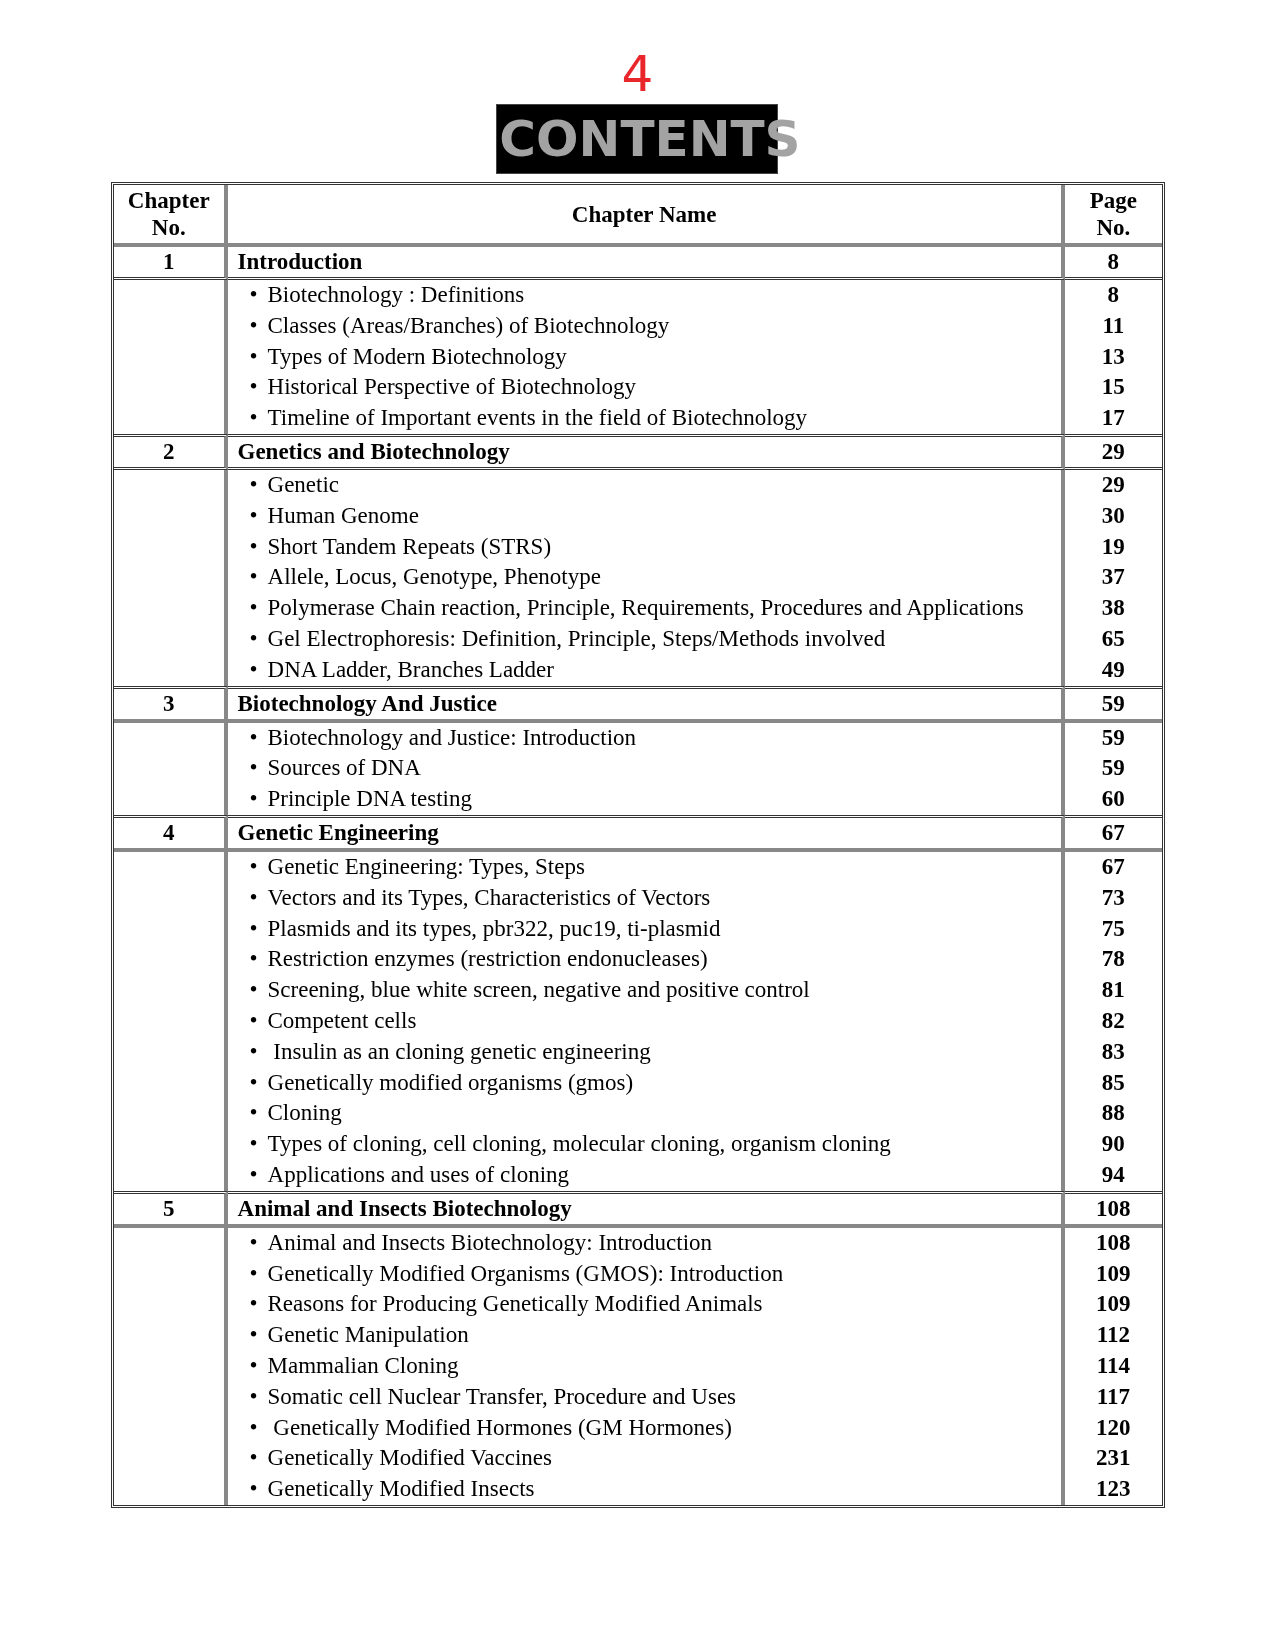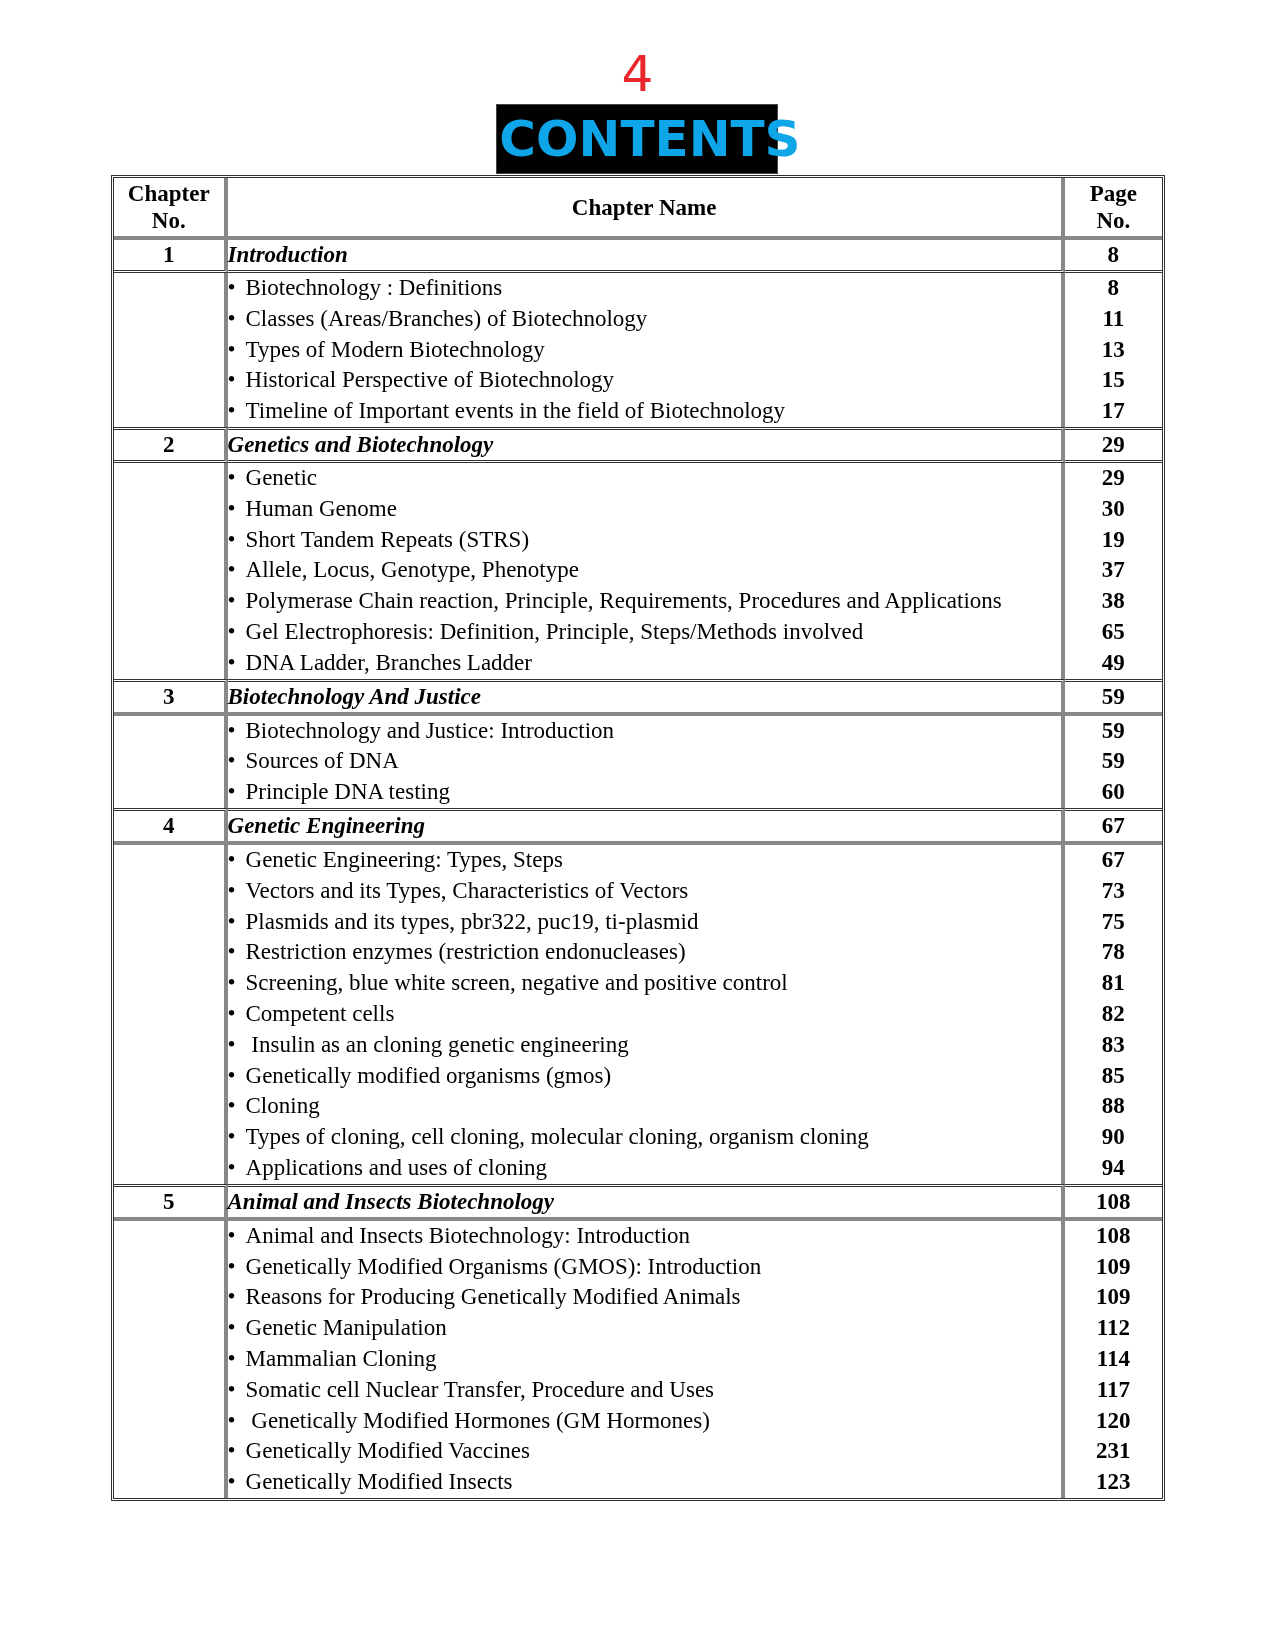--- a/index.html
+++ b/index.html
@@ -4,39 +4,39 @@
 <style>
   html, body { margin: 0; padding: 0; background: #ffffff; }
   body { width: 1275px; height: 1650px; position: relative; overflow: hidden;
          font-family: "Liberation Serif", "DejaVu Serif", serif; color: #000; }
   .page-num { position: absolute; left: 0; width: 1275px; top: 44px; text-align: center;
               font-family: "DejaVu Sans", "Liberation Sans", sans-serif; font-size: 50px;
               color: #e8262b; line-height: 60px; font-weight: normal; }
   .title-box { position: absolute; left: 496px; top: 104px; width: 282px; height: 70px;
                background: #000; display: flex; align-items: center; justify-content: center;
                box-sizing: border-box; border: 1px solid #444; }
-  .title-box span { color: #0ea5e9; font-family: "DejaVu Sans", "Liberation Sans", sans-serif;
+  .title-box span { color: #a3a3a3; font-family: "DejaVu Sans", "Liberation Sans", sans-serif;
                     font-weight: bold; font-size: 50px; letter-spacing: 0px; line-height: 1; margin-left: 26px; }
-  table.toc { position: absolute; left: 111px; top: 175px; width: 1054px;
+  table.toc { position: absolute; left: 111px; top: 182px; width: 1054px;
               border-collapse: separate; border-spacing: 0;
               border: 3px double #333; }
   table.toc td, table.toc th { padding: 0; vertical-align: middle; }
   col.c1 { width: 112px; } col.c2 { width: 826px; } col.c3 { width: 96px; }
   .hdr th { height: 58px; font-weight: bold; font-size: 23px; line-height: 27px; text-align: center;
             border-bottom: 4px solid #888; }
   .vline { border-right: 4px solid #888; }
   .chap td { height: 30px; font-weight: bold; font-size: 23px; }
   .chap .num { text-align: center; }
-  .chap .name { font-size: 23px; font-style: italic; }
+  .chap .name { padding-left: 10px; font-size: 23px; }
   .chap .pg { text-align: center; }
   .chap.top td { border-top: 3px double #333; }
   .chap td.b-dbl { border-bottom: 3px double #333; }
   .chap td.b-gray { border-bottom: 4px solid #888; }
   .items td { vertical-align: top; }
-  .item { height: 30.8px; line-height: 30.8px; font-size: 23px; padding-left: 0; white-space: nowrap; }
+  .item { height: 30.8px; line-height: 30.8px; font-size: 23px; padding-left: 22px; white-space: nowrap; }
   .item .bul { display: inline-block; width: 18px; }
   .pgitem { height: 30.8px; line-height: 30.8px; font-size: 23px; font-weight: bold; text-align: center; }
   .items-wrap { padding-top: 2px; padding-bottom: 2px; }
 </style>
 </head>
 <body>
 
 <div class="page-num">4</div>
 <div class="title-box">
   <span>CONTENTS</span>

